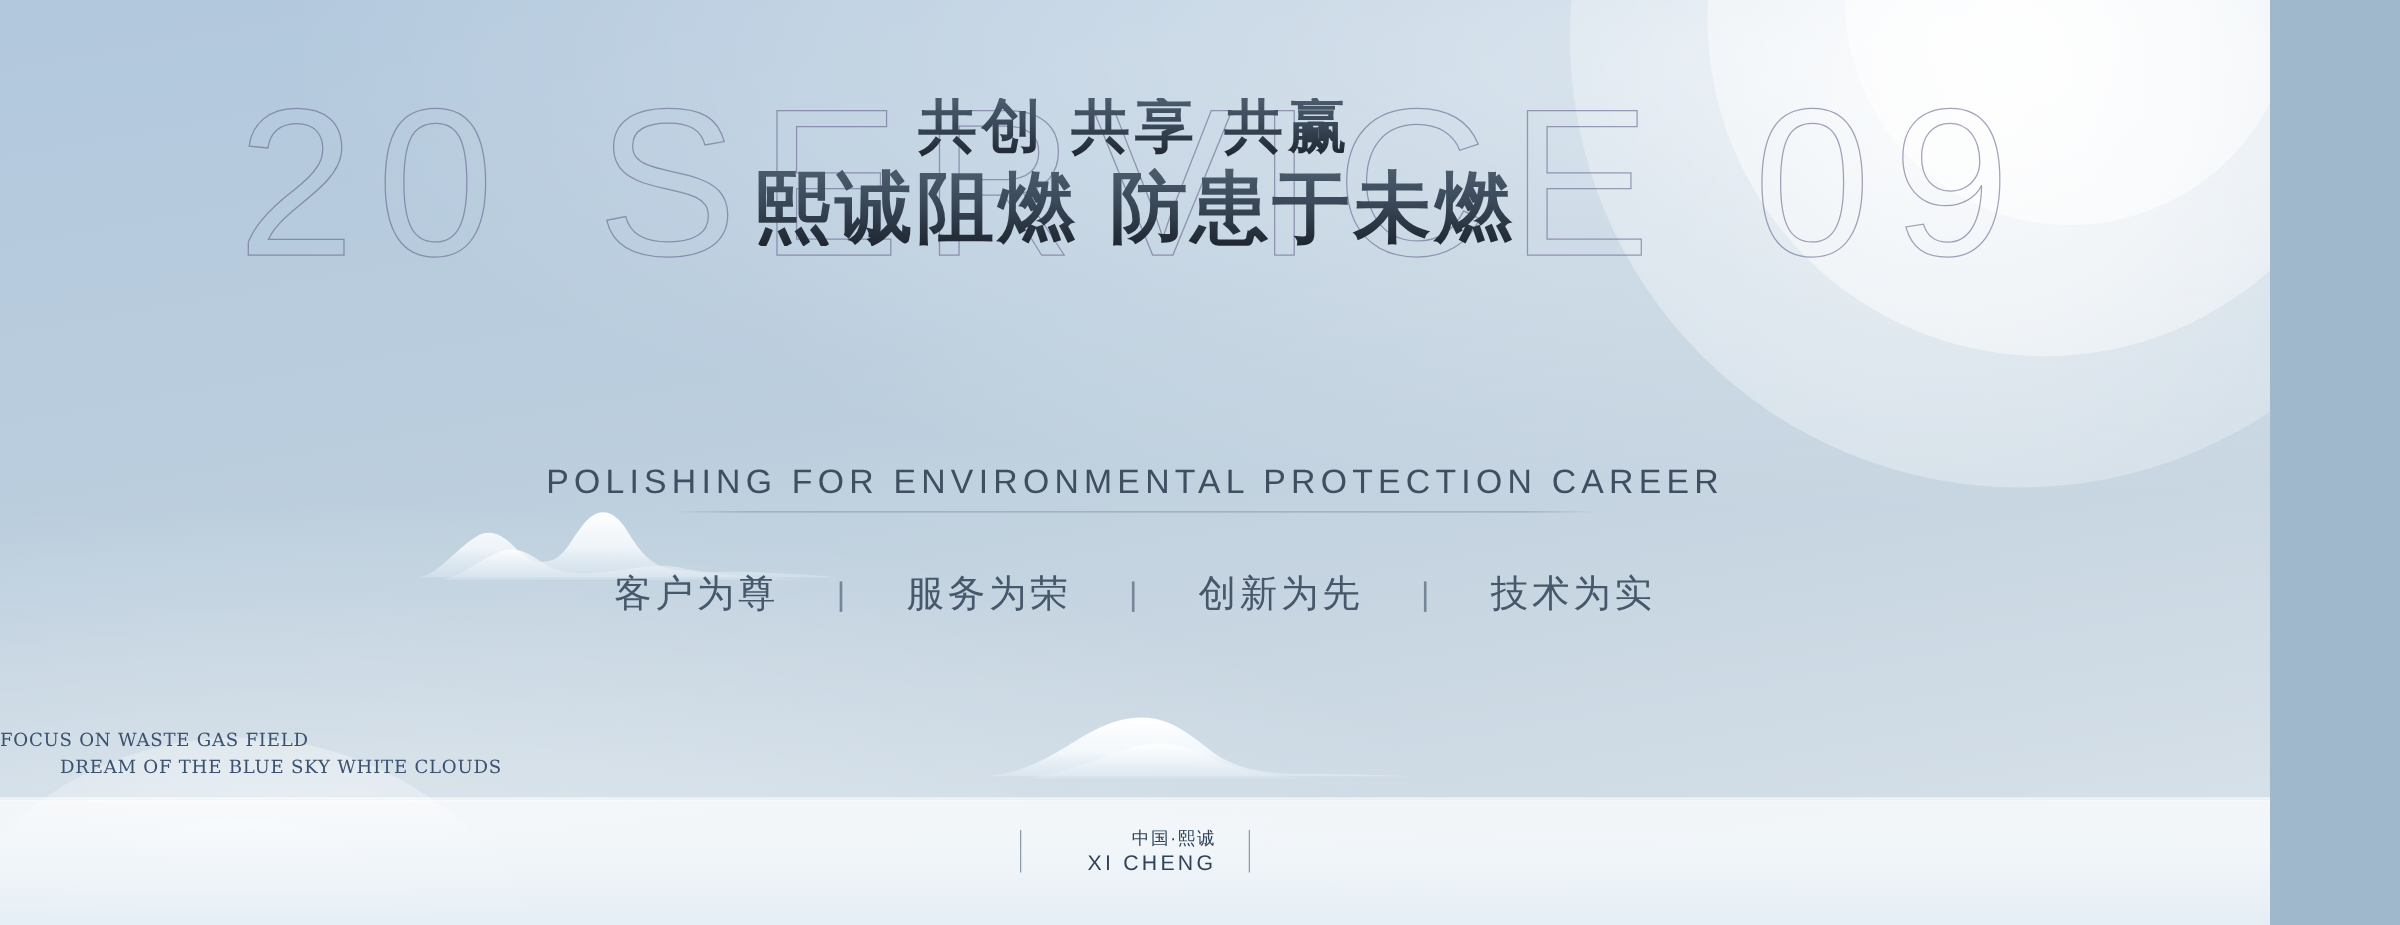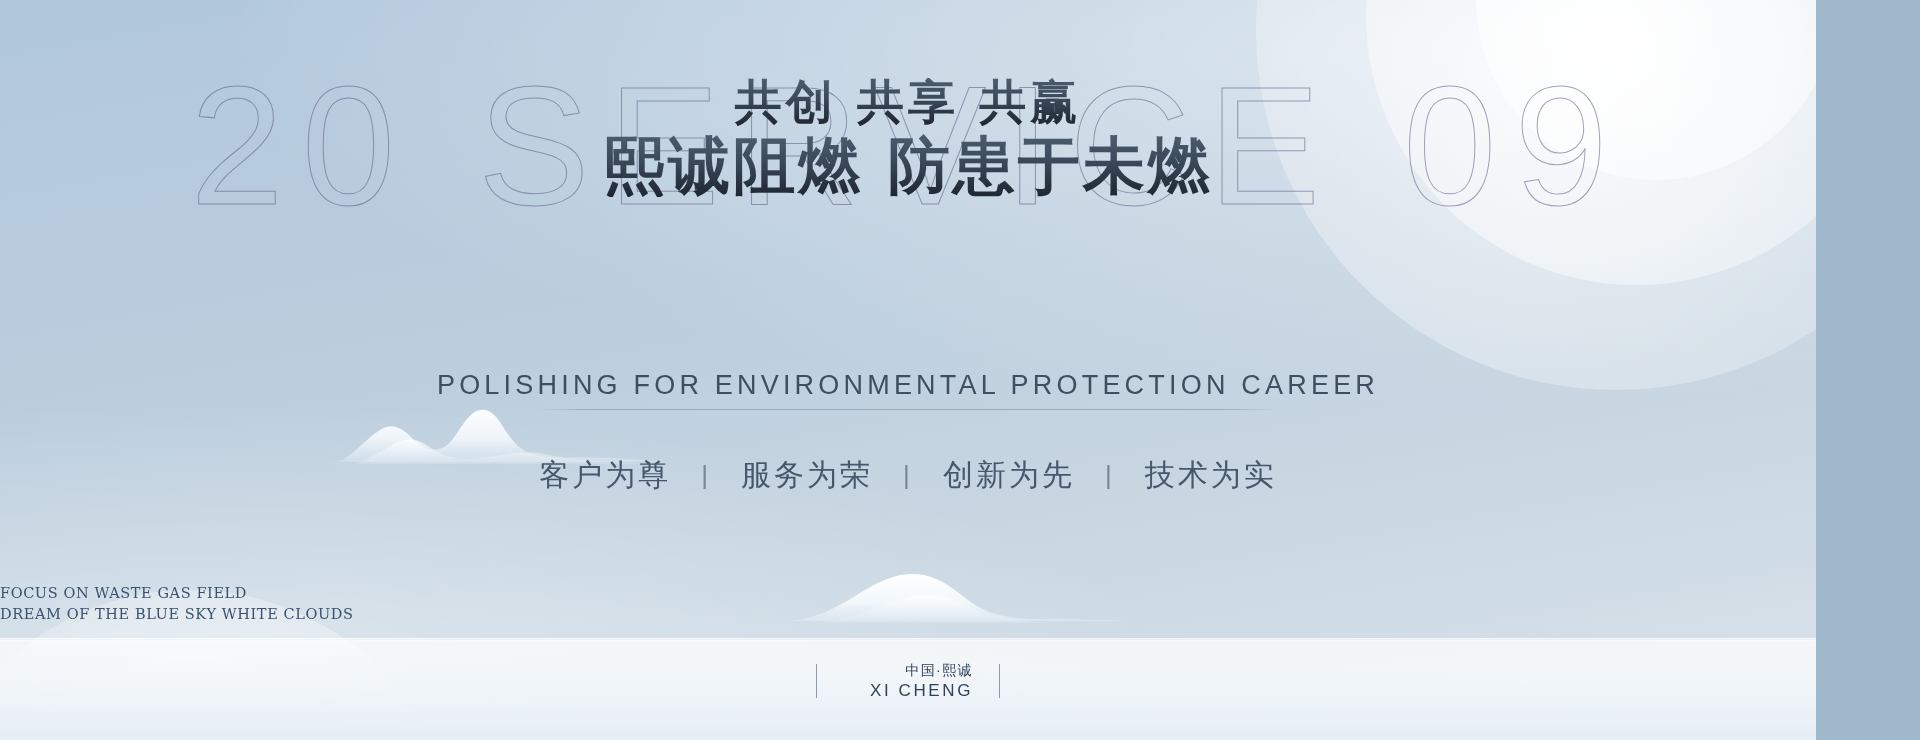--- a/index.html
+++ b/index.html
@@ -120,21 +120,21 @@
   }
 
   
   .values {
     position: absolute;
     left: 0; right: 0;
     top: 455px;
     display: flex;
     justify-content: center;
     align-items: center;
-    gap: 0;
+    gap: 16px;
     color: #46586b;
     font-size: 30px;
     letter-spacing: 3px;
   }
   .value-item { padding: 0 26px; white-space: nowrap; }
   .value-sep {
     color: #67798c;
     font-size: 26px;
     opacity: 0.85;
     padding: 0 4px;
@@ -147,21 +147,21 @@
     top: 540px;
     text-align: left;
     font-family: "DejaVu Serif", "Liberation Serif", serif;
     color: #3a5270;
     font-weight: 400;
     line-height: 1.42;
     letter-spacing: 0.6px;
     margin-top: 43px;
   }
   .sub-serif .l1 { font-size: 14.5px; }
-  .sub-serif .l2 { font-size: 14.5px; }
+  .sub-serif .l2 { font-size: 14.5px; padding-left: 48px; }
 
   
   .footer {
     position: absolute;
     left: 0; right: 0;
     top: 660px;
     display: flex;
     justify-content: center;
     align-items: center;
     gap: 26px;

